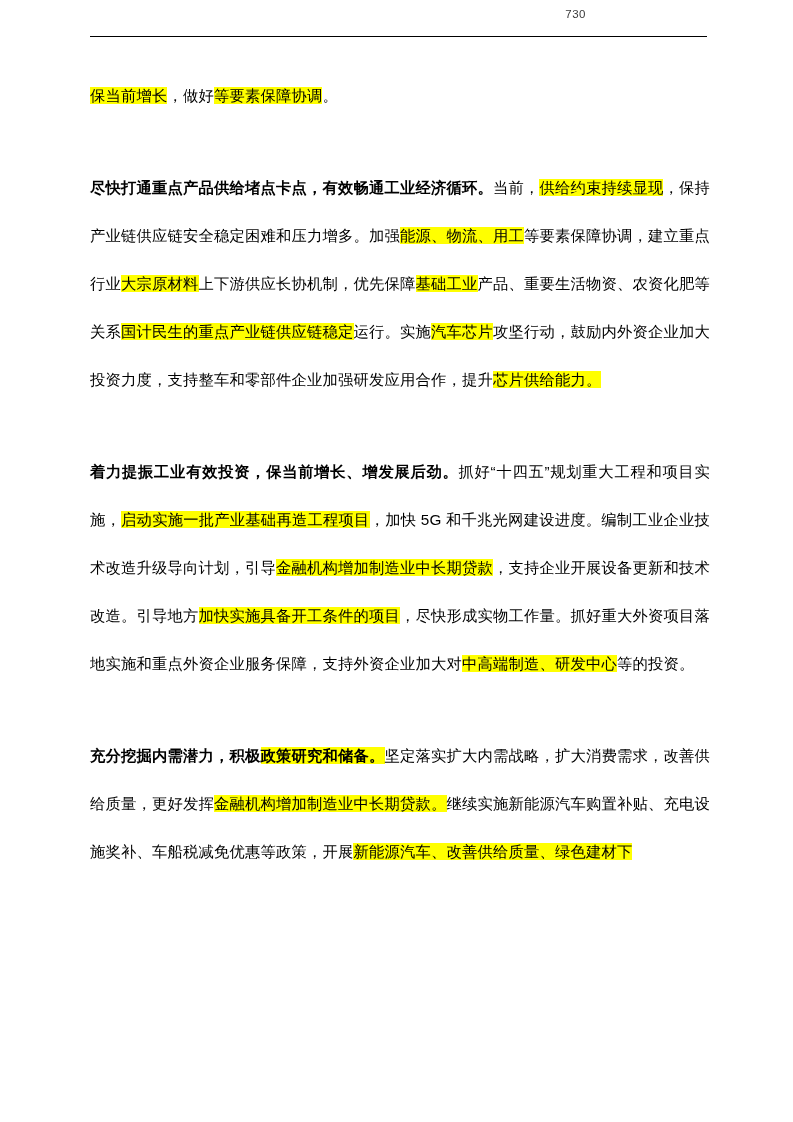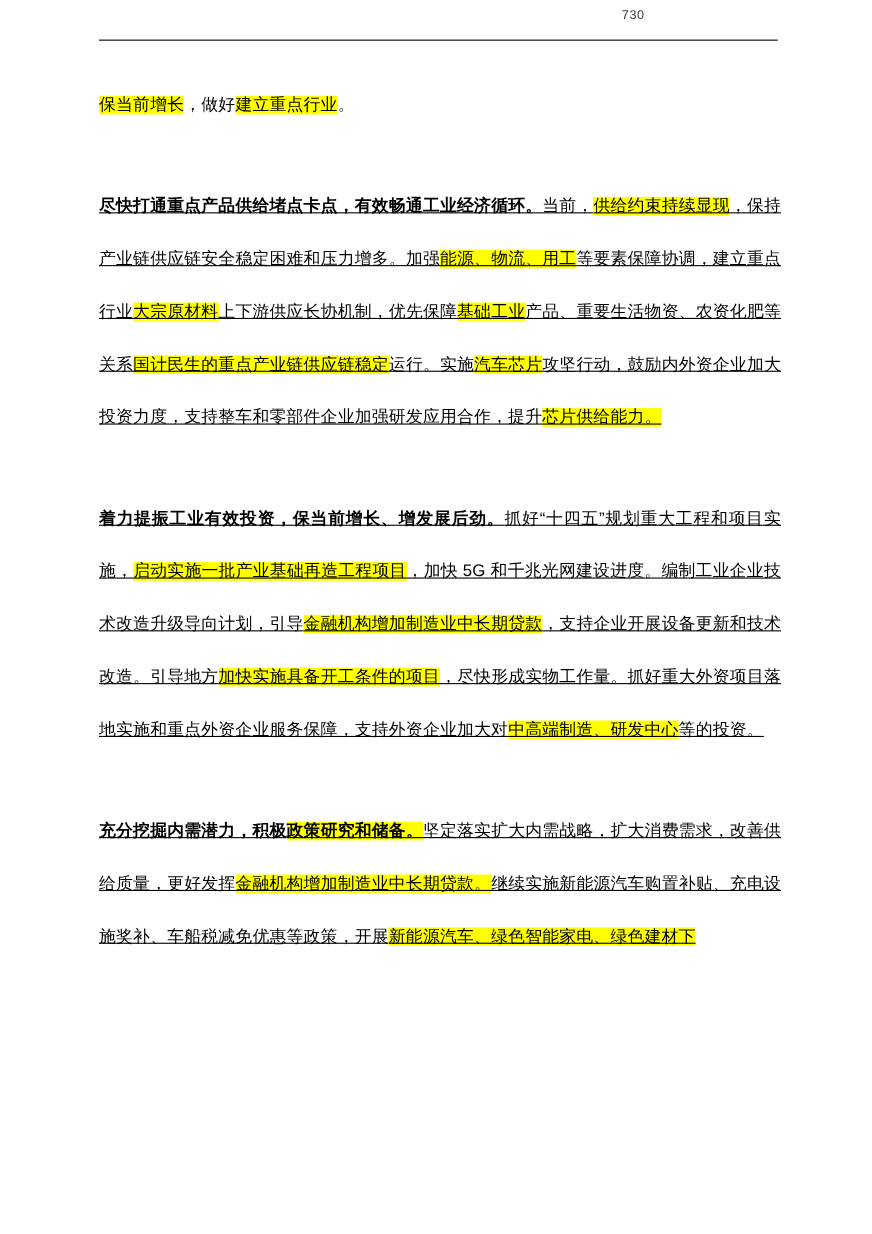--- a/index.html
+++ b/index.html
@@ -44,34 +44,34 @@
     width: 620px;
   }
   p {
     margin: 0;
     font-size: 15.3px;
     line-height: 48px;
     text-align: justify;
     text-justify: inter-ideograph;
     letter-spacing: 0.2px;
   }
-  .para-gap-xl { margin-top: 44px; text-decoration: underline; }
+  .para-gap-xl { margin-top: 44px; }
   .hl {
     background: #ffff00;
   }
 </style>
 </head>
 <body>
 
 <div class="page">
 
   <div class="page-number">730</div>
 
   <div class="header-rule"></div>
 
   <div class="content">
-    <p><span class="hl">保当前增长</span><span>，做好</span><span class="hl">建立重点行业</span><span>。</span></p>
+    <p><span class="hl">保当前增长</span><span>，做好</span><span class="hl">等要素保障协调</span><span>。</span></p>
     <p class="para-gap-xl"><span style="font-weight: bold;">尽快打通重点产品供给堵点卡点，有效畅通工业经济循环。</span><span>当前，</span><span class="hl">供给约束持续显现</span><span>，保持产业链供应链安全稳定困难和压力增多。加强</span><span class="hl">能源、物流、用工</span><span>等要素保障协调，建立重点行业</span><span class="hl">大宗原材料</span><span>上下游供应长协机制，优先保障</span><span class="hl">基础工业</span><span>产品、重要生活物资、农资化肥等关系</span><span class="hl">国计民生的重点产业链供应链稳定</span><span>运行。实施</span><span class="hl">汽车芯片</span><span>攻坚行动，鼓励内外资企业加大投资力度，支持整车和零部件企业加强研发应用合作，提升</span><span class="hl">芯片供给能力。</span></p>
     <p class="para-gap-xl"><span style="font-weight: bold;">着力提振工业有效投资，保当前增长、增发展后劲。</span><span>抓好“十四五”规划重大工程和项目实施，</span><span class="hl">启动实施一批产业基础再造工程项目</span><span>，加快 5G 和千兆光网建设进度。编制工业企业技术改造升级导向计划，引导</span><span class="hl">金融机构增加制造业中长期贷款</span><span>，支持企业开展设备更新和技术改造。引导地方</span><span class="hl">加快实施具备开工条件的项目</span><span>，尽快形成实物工作量。抓好重大外资项目落地实施和重点外资企业服务保障，支持外资企业加大对</span><span class="hl">中高端制造、研发中心</span><span>等的投资。</span></p>
-    <p class="para-gap-xl"><span style="font-weight: bold; margin-top: 48px;">充分挖掘内需潜力，积极</span><span class="hl" style="font-weight: bold;">政策研究和储备。</span><span>坚定落实扩大内需战略，扩大消费需求，改善供给质量，更好发挥</span><span class="hl">金融机构增加制造业中长期贷款。</span><span>继续实施新能源汽车购置补贴、充电设施奖补、车船税减免优惠等政策，开展</span><span class="hl">新能源汽车、绿色智能家电、绿色建材下</span></p>
+    <p class="para-gap-xl"><span style="font-weight: bold; margin-top: 48px;">充分挖掘内需潜力，积极</span><span class="hl" style="font-weight: bold;">政策研究和储备。</span><span>坚定落实扩大内需战略，扩大消费需求，改善供给质量，更好发挥</span><span class="hl">金融机构增加制造业中长期贷款。</span><span>继续实施新能源汽车购置补贴、充电设施奖补、车船税减免优惠等政策，开展</span><span class="hl">新能源汽车、改善供给质量、绿色建材下</span></p>
   </div>
 
 </div>
 
 </body></html>

